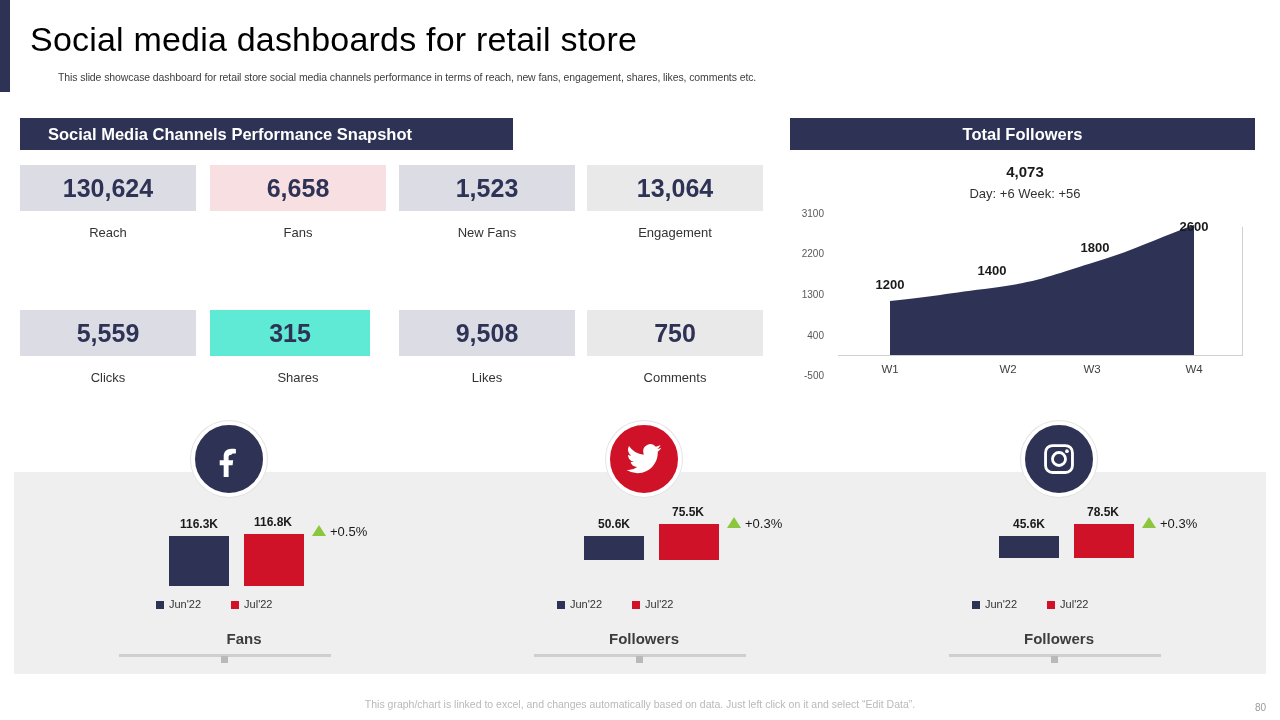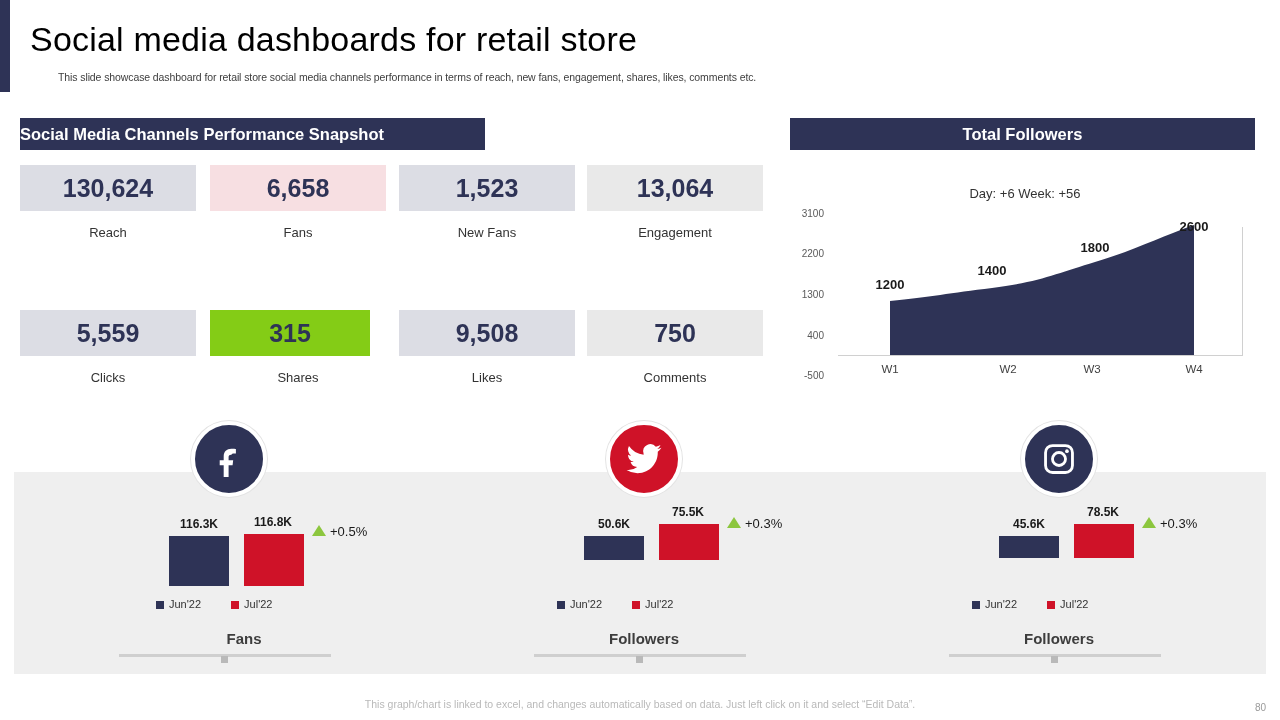--- a/index.html
+++ b/index.html
@@ -22,21 +22,21 @@
     position:absolute; left:30px; top:71px;
     font-size:10.5px; color:#3d3d3d; letter-spacing:-0.1px;margin-left:28px;
   }
   
   .panel-header {
     position:absolute; background:#2e3356; color:#fff;
     font-weight:bold; display:flex; align-items:center;
   }
   #snapshot-header {
     left:20px; top:118px; width:465px; height:32px;
-    font-size:16.5px;
+    padding-left:28px; font-size:16.5px;
   }
   #followers-header {
     left:790px; top:118px; width:465px; height:32px;
     justify-content:center; font-size:16.5px;
   }
   .kpi-card {
     position:absolute; height:46px; display:flex; align-items:center; justify-content:center;
     font-size:25px; font-weight:bold; color:#2e3356;
   }
   .kpi-label {
@@ -88,32 +88,33 @@
 <div class="kpi-card" style="left:210px; top:165px; width:176px; background:#f7dfe2;">6,658</div>
 <div class="kpi-card" style="left:399px; top:165px; width:176px; background:#dcdde4;">1,523</div>
 <div class="kpi-card" style="left:587px; top:165px; width:176px; background:#e9e9e9;">13,064</div>
 
 <div class="kpi-label" style="left:20px;  top:225px; width:176px;">Reach</div>
 <div class="kpi-label" style="left:210px; top:225px; width:176px;">Fans</div>
 <div class="kpi-label" style="left:399px; top:225px; width:176px;">New Fans</div>
 <div class="kpi-label" style="left:587px; top:225px; width:176px;">Engagement</div>
 
 <div class="kpi-card" style="left:20px;  top:310px; width:176px; background:#dcdde4;">5,559</div>
-<div class="kpi-card" style="left:210px; top:310px; width:160px; background:#84cc16;">315</div>
+<div class="kpi-card" style="left:210px; top:310px; width:160px; background:#5eead4;">315</div>
 <div class="kpi-card" style="left:399px; top:310px; width:176px; background:#dcdde4;">9,508</div>
 <div class="kpi-card" style="left:587px; top:310px; width:176px; background:#e9e9e9;">750</div>
 
 <div class="kpi-label" style="left:20px;  top:370px; width:176px;">Clicks</div>
 <div class="kpi-label" style="left:210px; top:370px; width:176px;">Shares</div>
 <div class="kpi-label" style="left:399px; top:370px; width:176px;">Likes</div>
 <div class="kpi-label" style="left:587px; top:370px; width:176px;">Comments</div>
 
 <div id="followers-header" class="panel-header">Total Followers</div>
 
 <div id="area-chart">
+  <div class="tf-value">4,073</div>
   <div class="tf-sub">Day: +6 Week: +56</div>
 
   <div class="ytick" style="left:0px; top:53px;">3100</div>
   <div class="ytick" style="left:0px; top:93px;">2200</div>
   <div class="ytick" style="left:0px; top:134px;">1300</div>
   <div class="ytick" style="left:0px; top:175px;">400</div>
   <div class="ytick" style="left:0px; top:215px;">-500</div>
 
   <div class="axis-line" style="left:48px; top:200px; width:405px; height:1px;"></div>
   <div class="axis-line" style="left:452px; top:72px; width:1px; height:128px;"></div>

